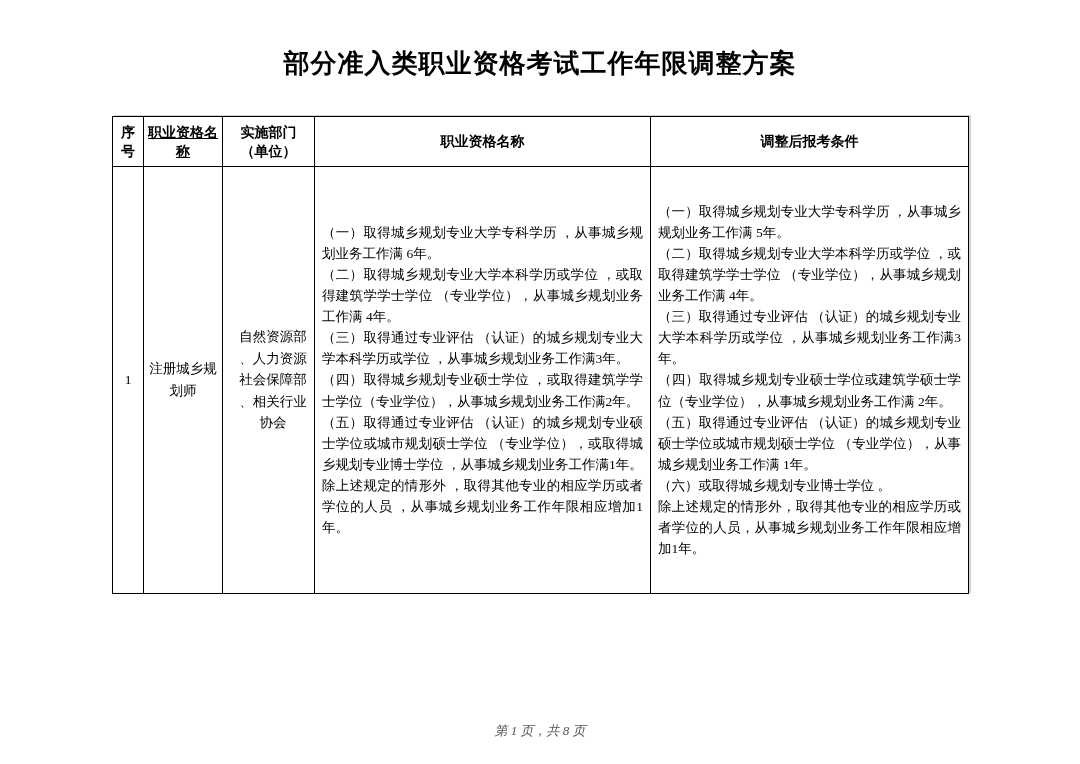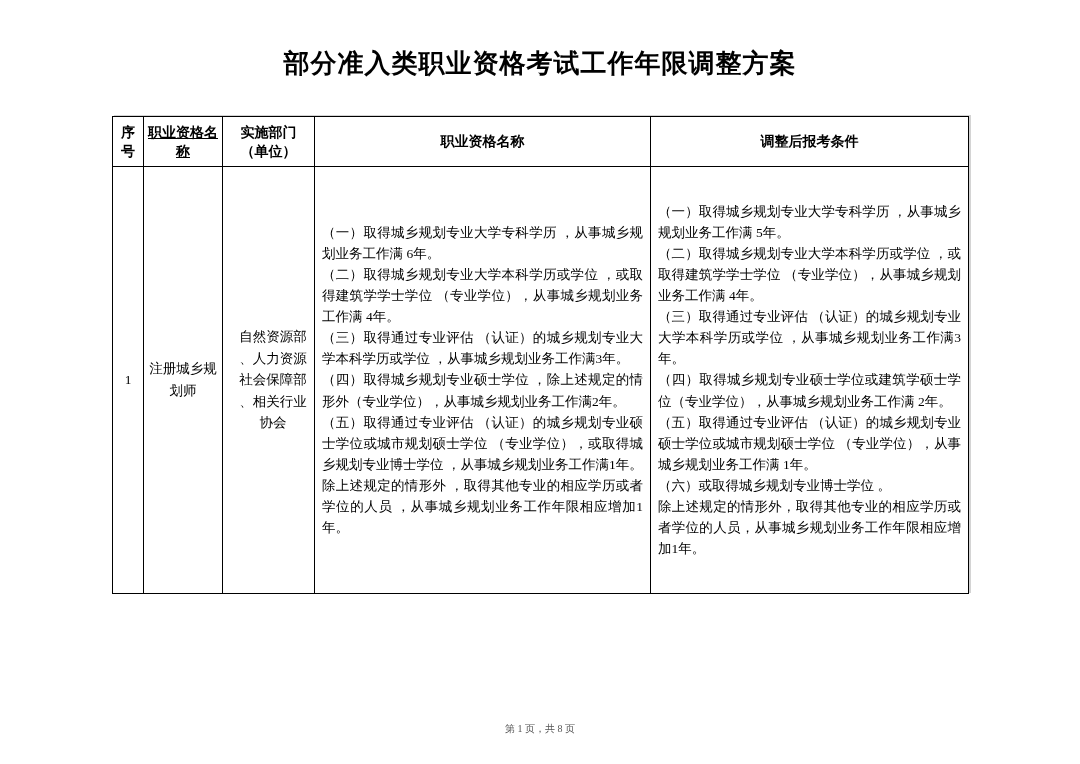--- a/index.html
+++ b/index.html
@@ -76,23 +76,24 @@
   td.cell-cond p {
     margin: 0;
     padding: 0;
   }
   .page-footer {
     position: absolute;
     top: 722px;
     left: 0;
     width: 100%;
     text-align: center;
-    font-size: 10px;
+    font-size: 13px;
     color: #555;
     font-family: "Liberation Serif", "DejaVu Serif", serif;
+    font-style: italic;
   }
 </style>
 </head>
 <body>
 
 <h1 class="doc-title">部分准入类职业资格考试工作年限调整方案</h1>
 
 <table class="qual-table">
   <colgroup>
     <col style="width:31px">
@@ -116,21 +117,21 @@
       <td class="cell-center">注册城乡规划师</td>
       <td class="cell-center cell-dept">自然资源部
 、人力资源
 社会保障部
 、相关行业
 协会</td>
       <td class="cell-cond">
           <p>（一）取得城乡规划专业大学专科学历 ，从事城乡规划业务工作满 6年。</p>
           <p>（二）取得城乡规划专业大学本科学历或学位 ，或取得建筑学学士学位 （专业学位），从事城乡规划业务工作满 4年。</p>
           <p>（三）取得通过专业评估 （认证）的城乡规划专业大学本科学历或学位 ，从事城乡规划业务工作满3年。</p>
-          <p>（四）取得城乡规划专业硕士学位 ，除上述规定的情形外（专业学位），从事城乡规划业务工作满2年。</p>
+          <p>（四）取得城乡规划专业硕士学位 ，或取得建筑学学士学位（专业学位），从事城乡规划业务工作满2年。</p>
           <p>（五）取得通过专业评估 （认证）的城乡规划专业硕士学位或城市规划硕士学位 （专业学位），或取得城乡规划专业博士学位 ，从事城乡规划业务工作满1年。</p>
           <p>除上述规定的情形外 ，取得其他专业的相应学历或者学位的人员 ，从事城乡规划业务工作年限相应增加1年。</p>
         </td>
       <td class="cell-cond">
           <p>（一）取得城乡规划专业大学专科学历 ，从事城乡规划业务工作满 5年。</p>
           <p>（二）取得城乡规划专业大学本科学历或学位 ，或取得建筑学学士学位 （专业学位），从事城乡规划业务工作满 4年。</p>
           <p>（三）取得通过专业评估 （认证）的城乡规划专业大学本科学历或学位 ，从事城乡规划业务工作满3年。</p>
           <p>（四）取得城乡规划专业硕士学位或建筑学硕士学位（专业学位），从事城乡规划业务工作满 2年。</p>
           <p>（五）取得通过专业评估 （认证）的城乡规划专业硕士学位或城市规划硕士学位 （专业学位），从事城乡规划业务工作满 1年。</p>
           <p>（六）或取得城乡规划专业博士学位 。</p>

